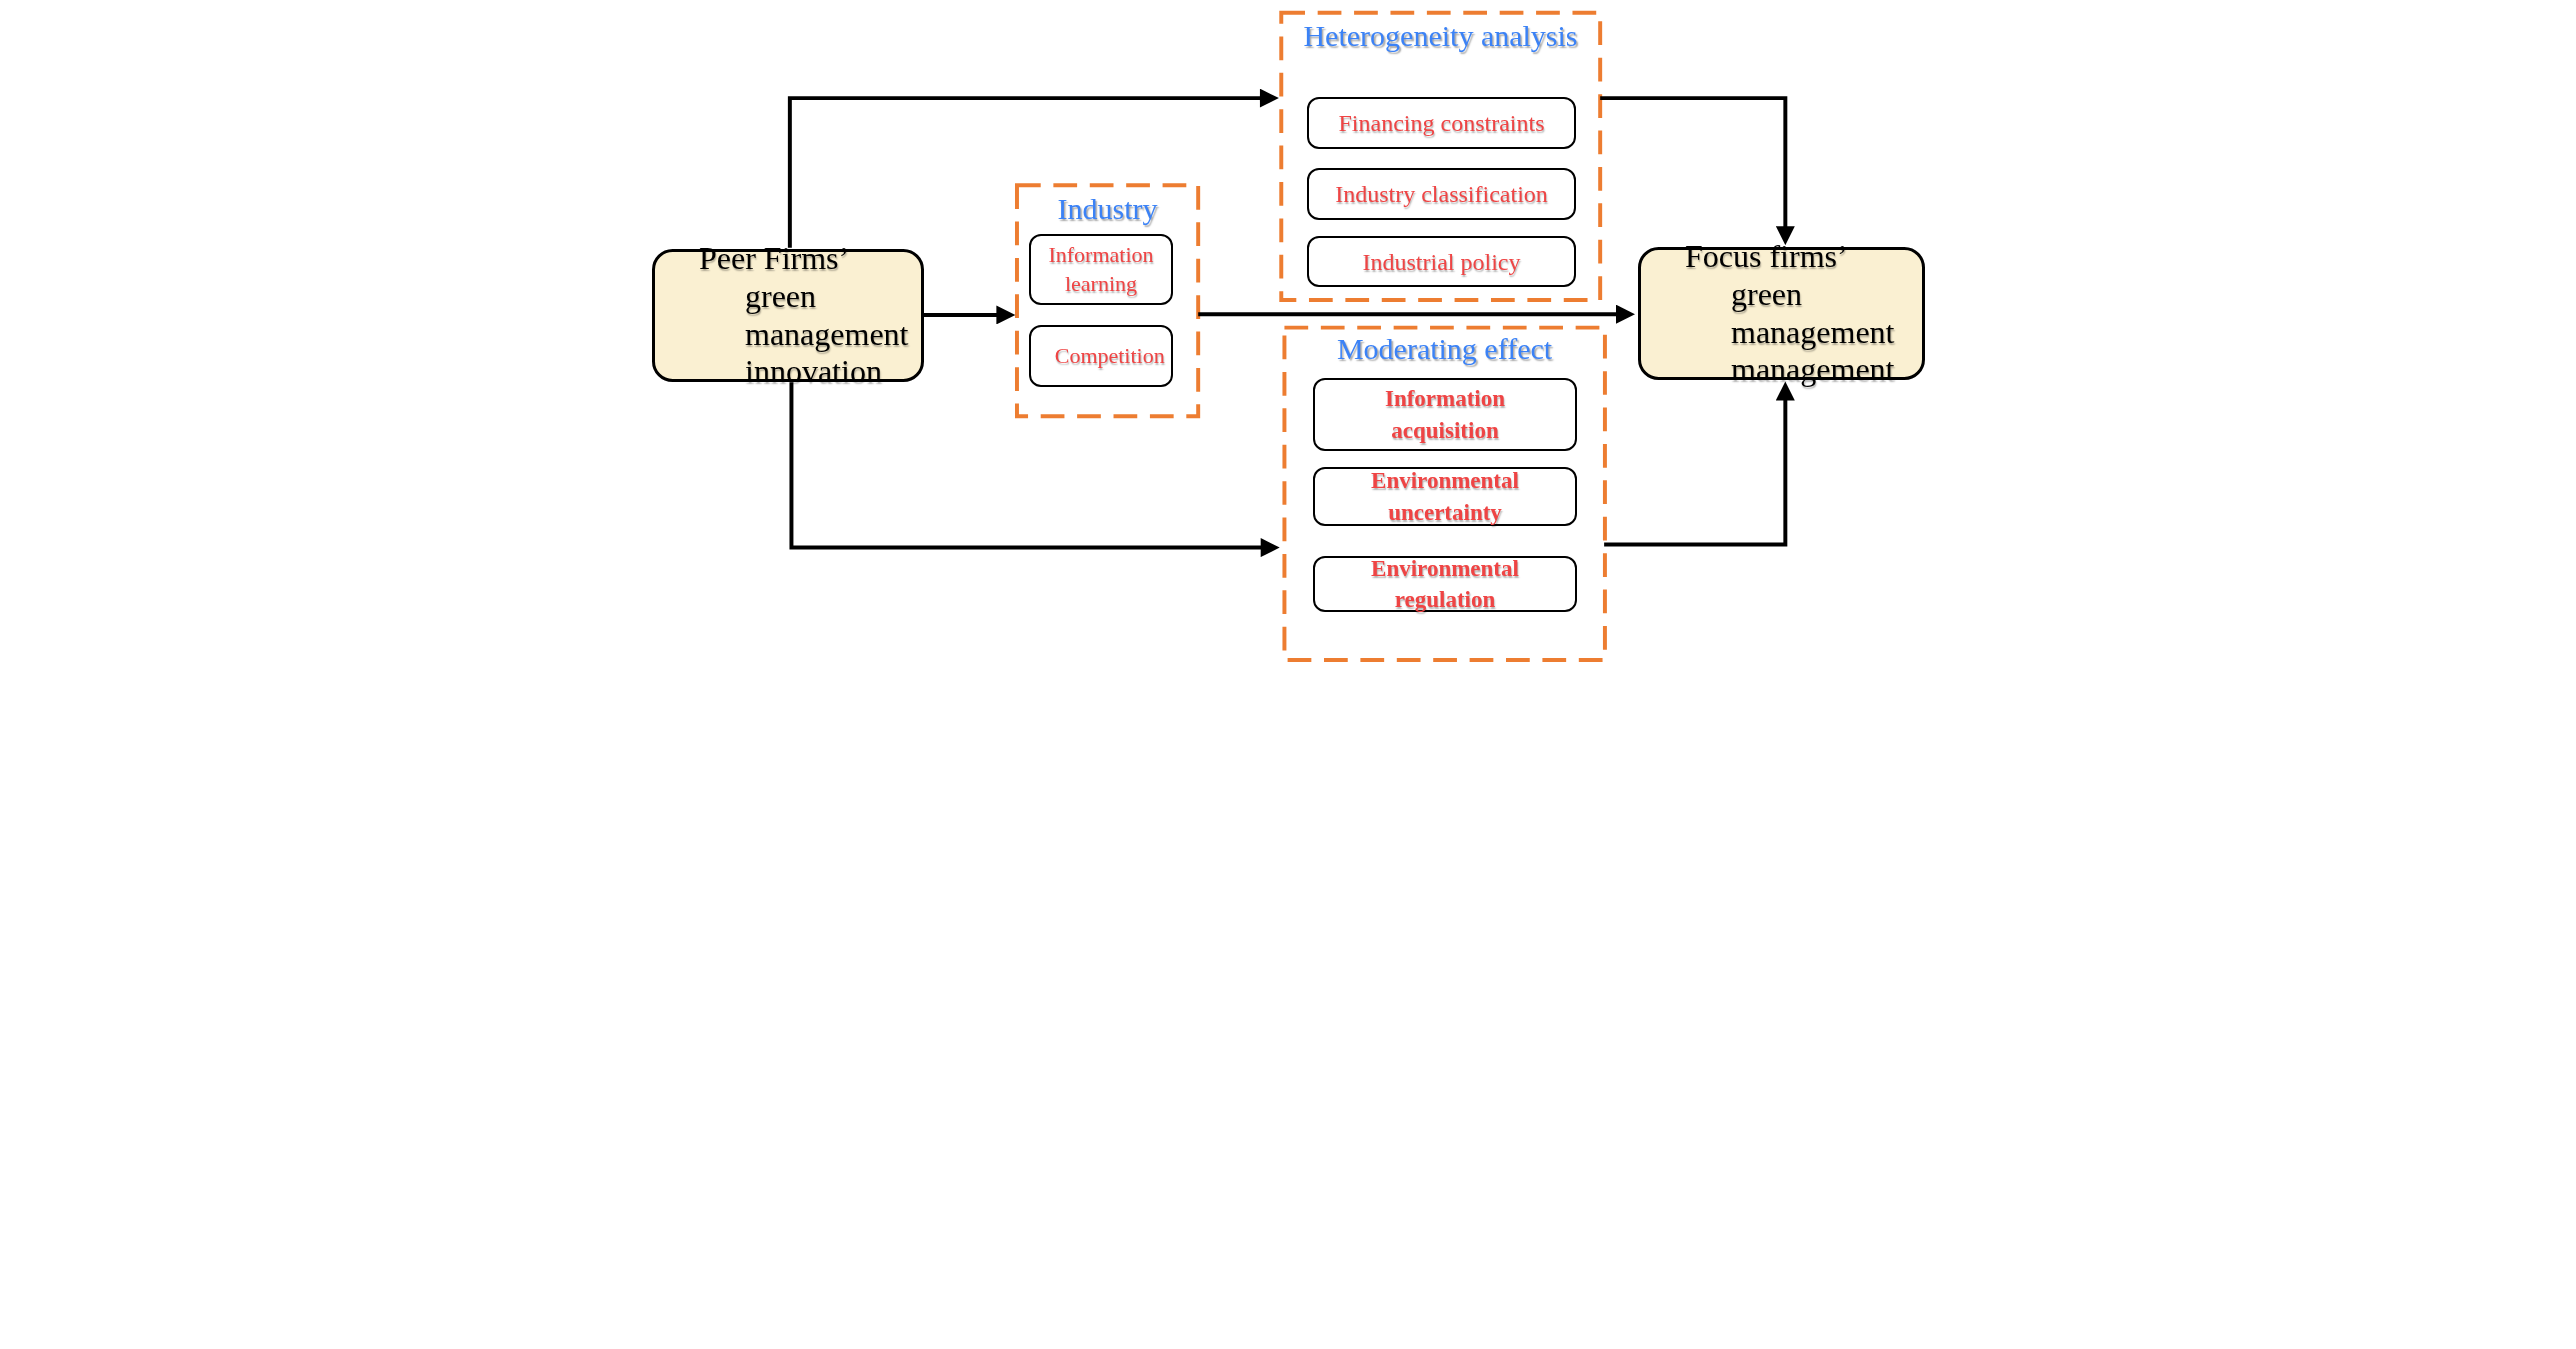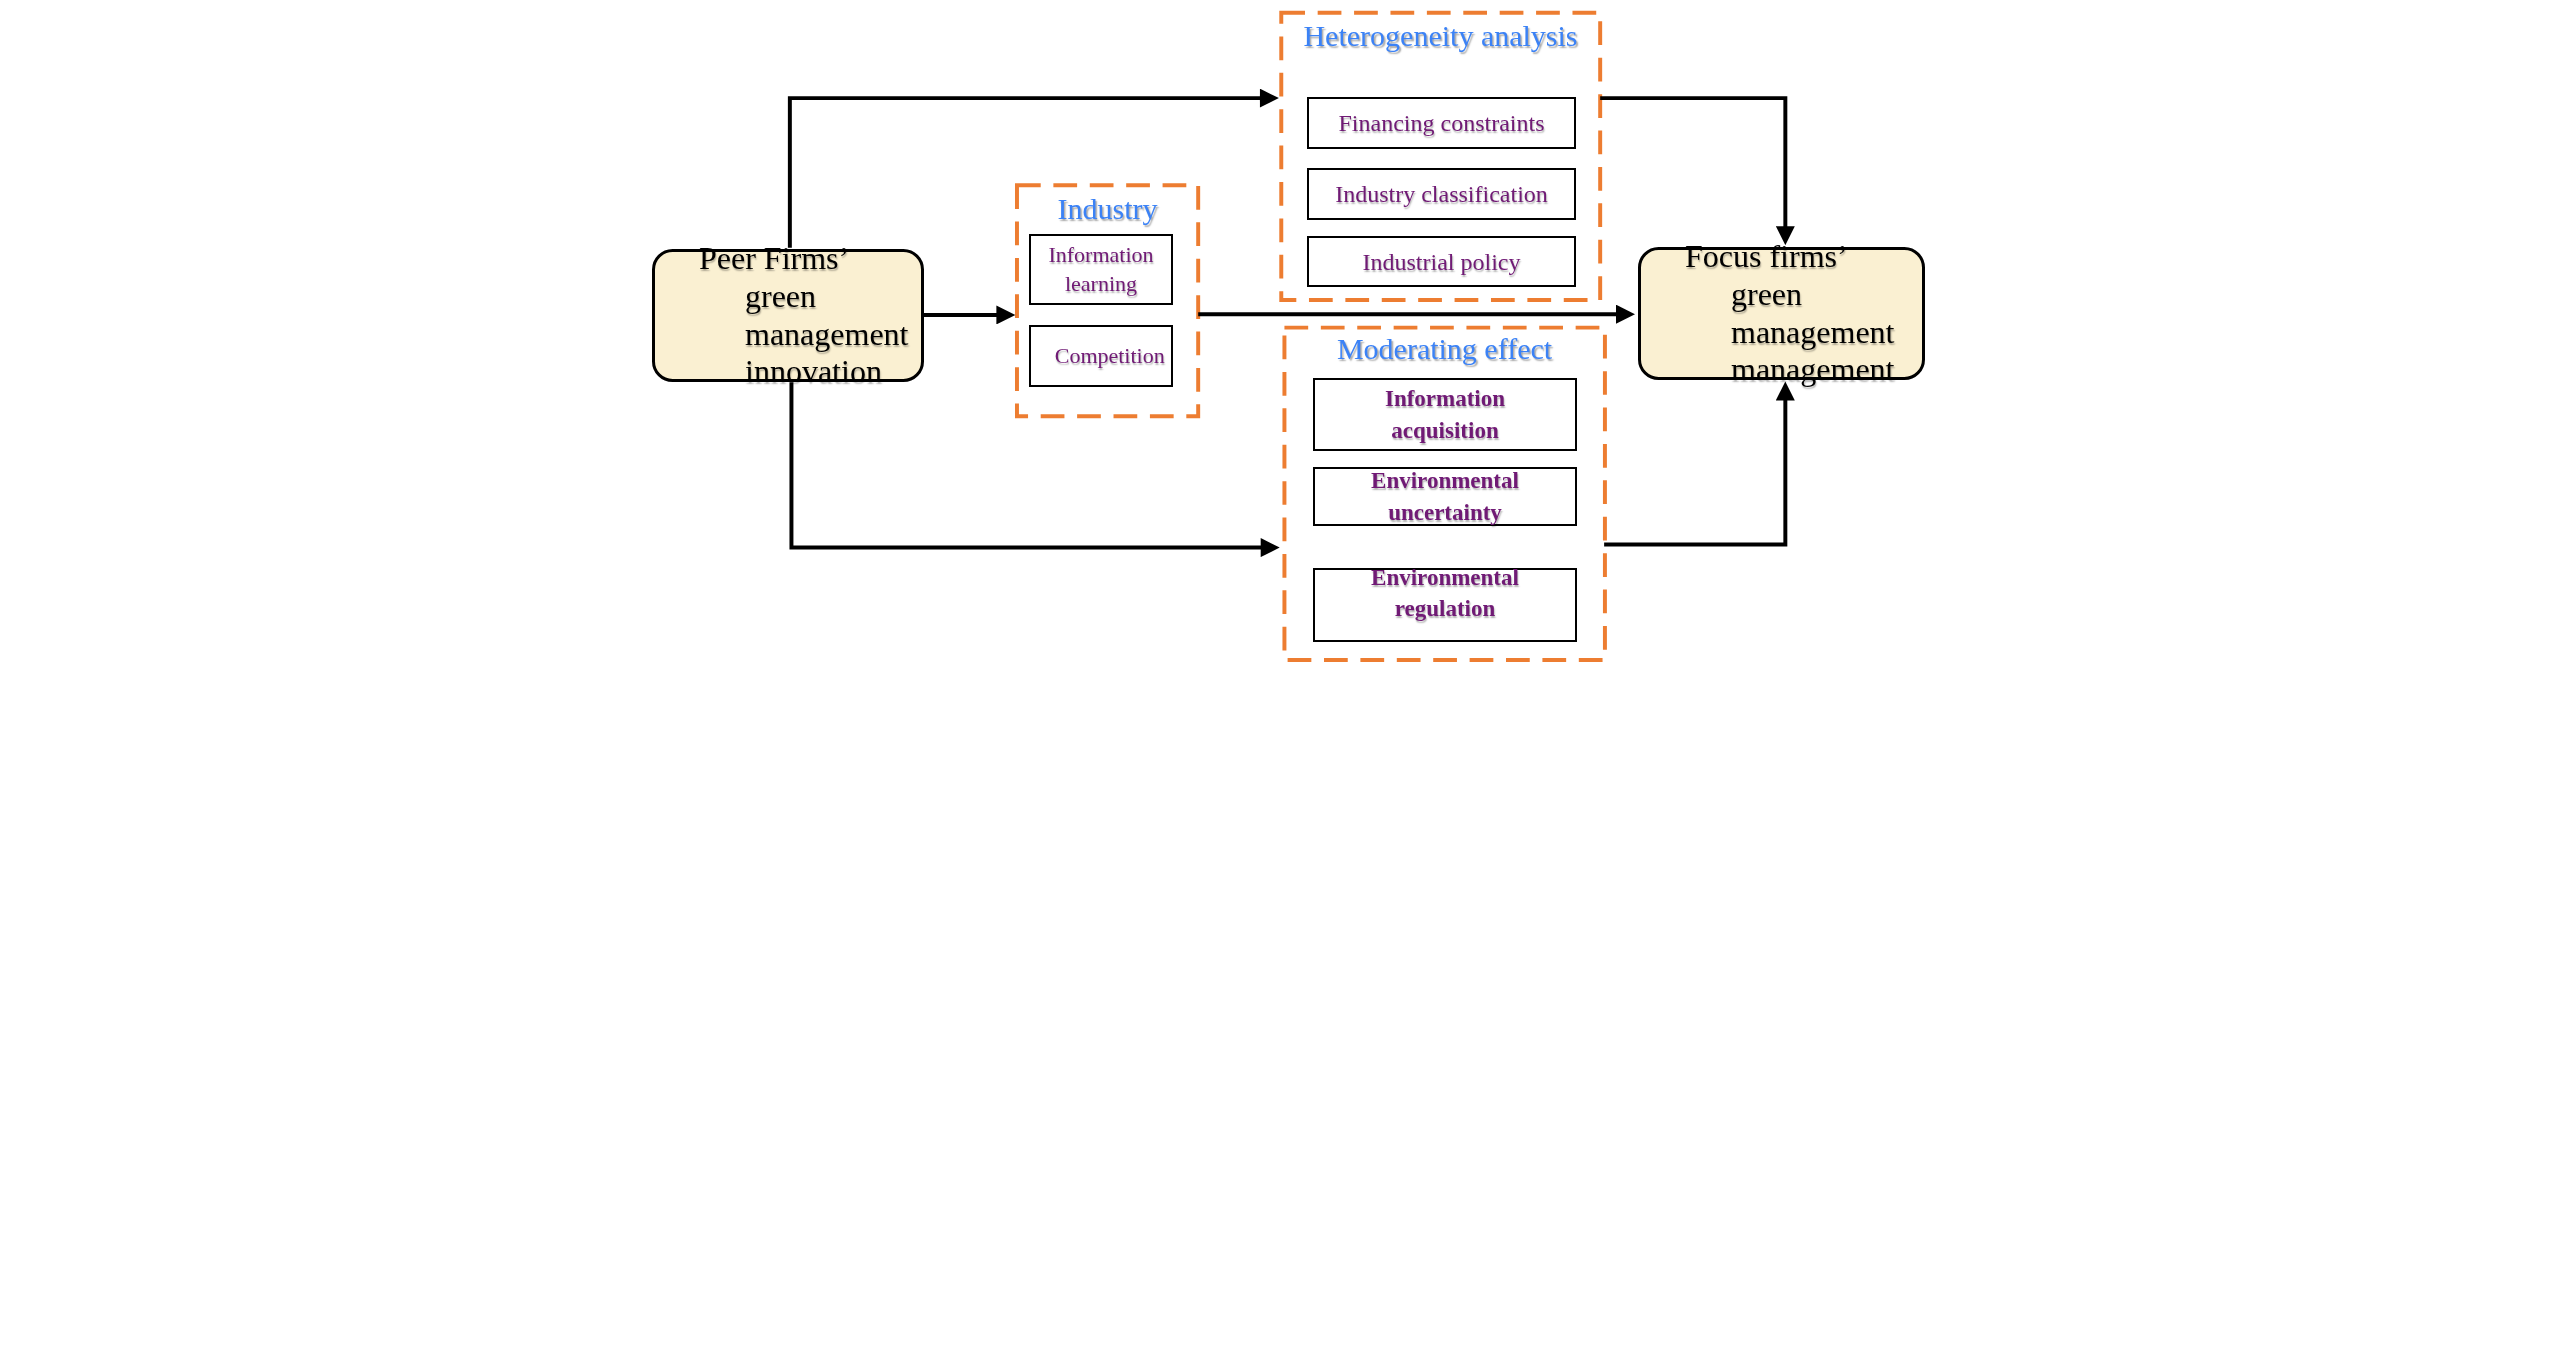--- a/index.html
+++ b/index.html
@@ -55,43 +55,43 @@
     z-index: 3;
   }
   .t-mech { left: 373px; top: 192px; width: 181px; }
   .t-het  { left: 637px; top: 19px;  width: 319px; }
   .t-mod  { left: 640px; top: 332px; width: 321px; }
 
   .subbox {
     position: absolute;
     background: #ffffff;
     border: 2.8px solid #000000;
-    border-radius: 0;
+    border-radius: 12px;
     display: flex;
     align-items: center;
     justify-content: center;
     text-align: center;
     box-sizing: border-box;
-    color: #701a75;
+    color: #ef4444;
     text-shadow: 0.8px 1.6px 1.6px rgba(0,0,0,0.30);
     z-index: 3;
   }
   .sub-mech { left: 385px; width: 144px; font-size: 22px; line-height: 1.3; padding: 0 6.3px; justify-content: flex-end; }
   .sb-il  { top: 234px; height: 71px; }
   .sb-cp  { top: 325px; height: 62px; }
 
   .sub-het { left: 663px; width: 269px; font-size: 24px; line-height: 1.25; padding: 0 8px; }
   .sb-fc  { top: 97px; height: 52px; }
   .sb-ic  { top: 168px; height: 52px; }
   .sb-ip  { top: 236px; height: 51px; }
 
   .sub-mod { left: 669px; width: 264px; font-size: 23px; line-height: 1.35; padding: 16px 30px; font-weight: bold; }
   .sb-ia  { top: 378px; height: 73px; }
   .sb-eu  { top: 467px; height: 59px; }
-  .sb-er  { top: 568px; height: 74px; align-items: flex-end; }
+  .sb-er  { top: 556px; height: 56px; }
 </style>
 </head>
 <body>
 
 <div class="canvas">
 
   <svg class="arrow-layer" viewBox="0 0 1627 853" xmlns="http://www.w3.org/2000/svg">
     <defs>
       <marker id="ah" viewBox="0 0 12 12" refX="0.5" refY="6" markerWidth="26" markerHeight="24" orient="auto" markerUnits="userSpaceOnUse">
         <path d="M0,0 L12,6 L0,12 Z" fill="#000000"></path>

